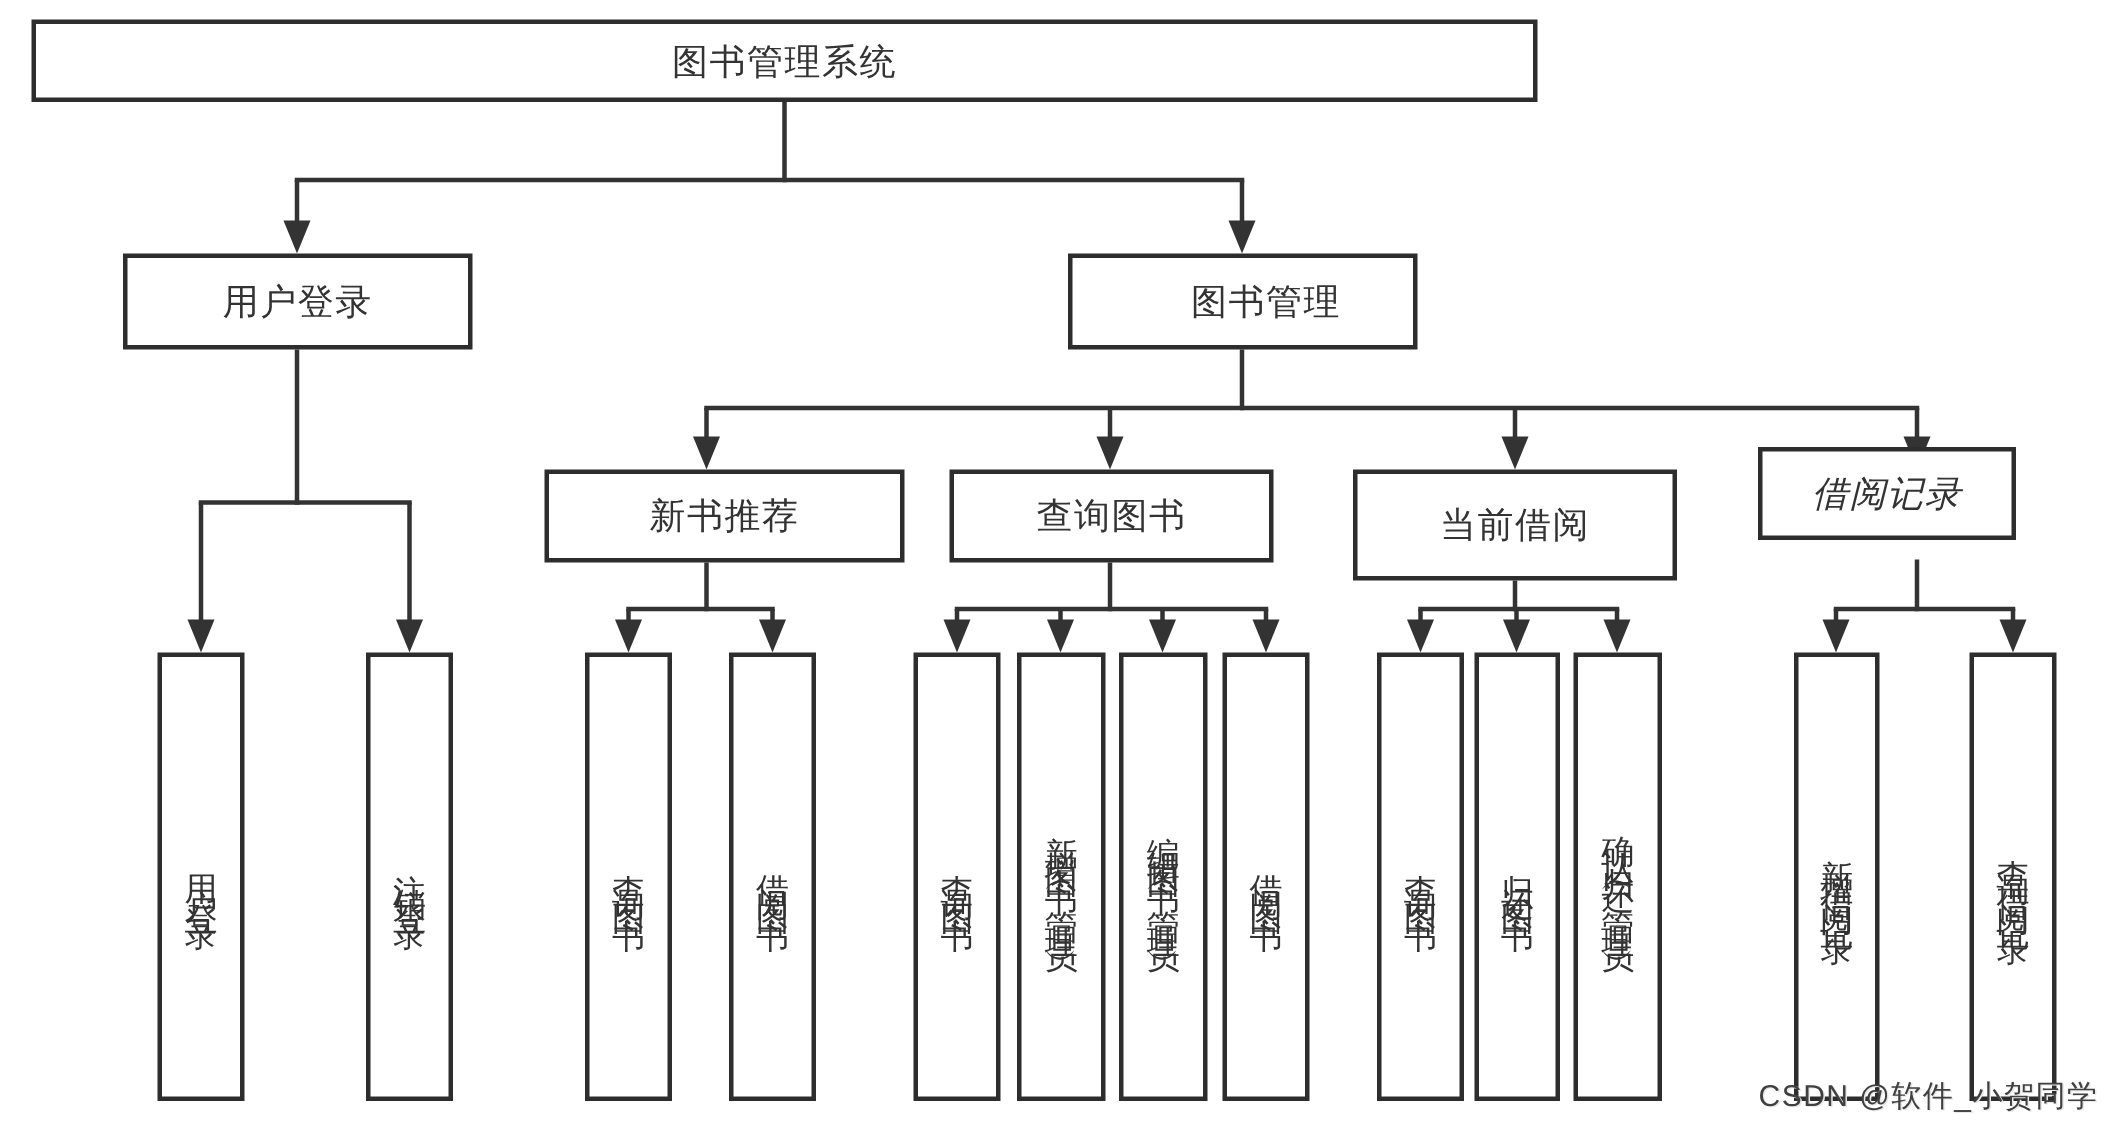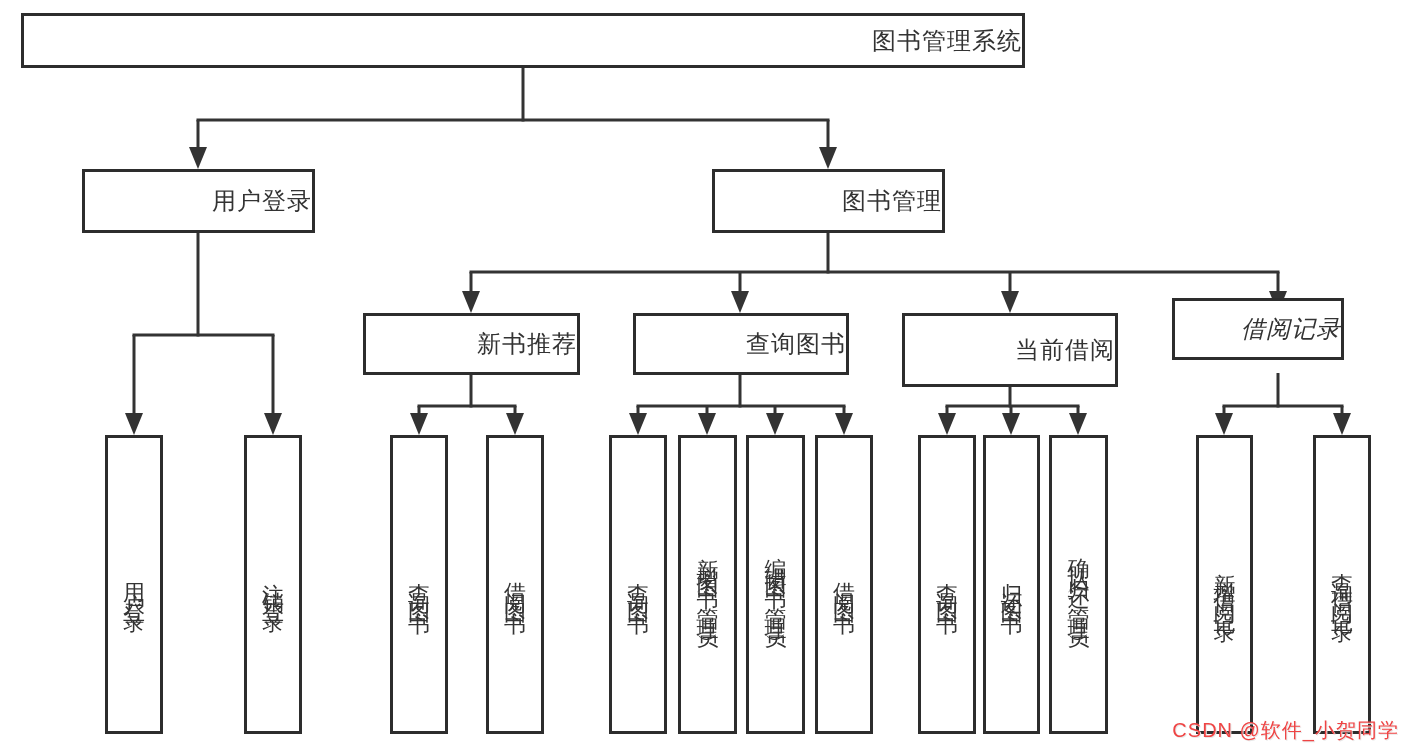--- a/index.html
+++ b/index.html
@@ -17,21 +17,21 @@
     width: 1405px; height: 747px;
     pointer-events: none;
   }
   .hbox {
     position: absolute;
     box-sizing: border-box;
     border: 3px solid #2d2d2d;
     background: #ffffff;
     display: flex;
     align-items: center;
-    justify-content: flex-end;
+    justify-content: center;
     color: #333333;
     font-size: 24px;
     letter-spacing: 1px;
     z-index: 2;
   }
   .vbox {
     position: absolute;
     box-sizing: border-box;
     border: 3px solid #2d2d2d;
     background: #ffffff;
@@ -49,21 +49,21 @@
     text-orientation: mixed;
     letter-spacing: 10px;
     line-height: 1;
     white-space: nowrap;
   }
   .watermark {
     position: absolute;
     right: 6px;
     bottom: 3px;
     font-size: 20px;
-    color: #ef4444;
+    color: #404040;
     letter-spacing: 1px;
     z-index: 3;
     text-shadow: 1px 1px 0 #e8e8e8;
   }
 </style>
 </head>
 <body>
 
 <div id="canvas">
 
@@ -137,21 +137,21 @@
     <span class="lbl">图书管理系统</span>
   </div>
 
   <div class="hbox" style="left:82px; top:169px; width:233px; height:64px;">
     <span class="lbl">用户登录</span>
   </div>
   <div class="hbox" style="left:712px; top:169px; width:233px; height:64px;padding-left:31px;">
     <span class="lbl">图书管理</span>
   </div>
 
-  <div class="hbox" style="left:363px; top:313px; width:217px; height:62px;">
+  <div class="hbox" style="left:363px; top:313px; width:240px; height:62px;">
     <span class="lbl">新书推荐</span>
   </div>
   <div class="hbox" style="left:633px; top:313px; width:216px; height:62px;">
     <span class="lbl">查询图书</span>
   </div>
   <div class="hbox" style="left:902px; top:313px; width:216px; height:74px;">
     <span class="lbl">当前借阅</span>
   </div>
   <div class="hbox" style="left:1172px; top:298px; width:172px; height:62px;font-style:italic;">
     <span class="lbl">借阅记录</span>

